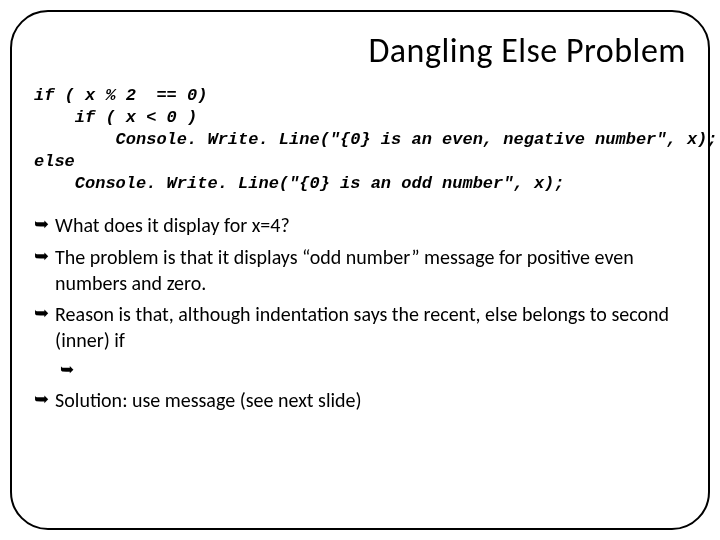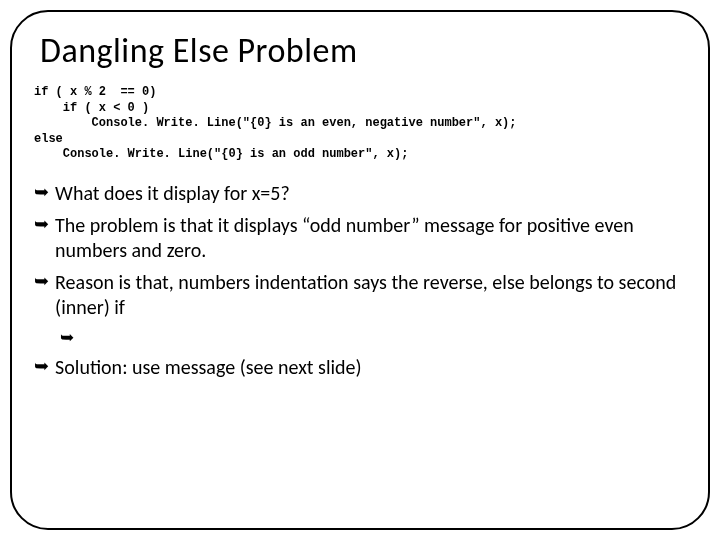--- a/index.html
+++ b/index.html
@@ -20,28 +20,30 @@
     border-radius: 38px;
     padding: 18px 22px 14px 22px;
     position: relative;
     background: #fff;
   }
   .title {
     font-size: 34px;
     font-weight: 400;
     margin: 0 0 14px 6px;
     letter-spacing: 0.5px;
+    text-align: right;
   }
   pre.code {
     font-family: "Courier New", Courier, monospace;
     font-weight: bold;
-    font-size: 12px;
+    font-size: 17px;
     line-height: 1.3;
     white-space: pre;
     margin: 0 0 18px 0;
+    font-style: italic;
   }
   .bullets {
     font-size: 20px;
     line-height: 1.28;
   }
   .b1 {
     display: flex;
     margin-bottom: 6px;
   }
   .b2 {
@@ -71,31 +73,31 @@
   <pre class="code"><span>if ( x % 2  == 0)</span>
 <span>    if ( x &lt; 0 )</span>
 <span>        Console. Write. Line("{0} is an even, negative number", x);</span>
 <span>else</span>
 <span>    Console. Write. Line("{0} is an odd number", x);</span></pre>
 
   <div class="bullets">
 
     <div class="b1">
       <span class="glyph">➥</span>
-      <span>What does it display for x=5?</span>
+      <span>What does it display for x=4?</span>
     </div>
 
     <div class="b1">
       <span class="glyph">➥</span>
       <span>The problem is that it displays “odd number” message for positive even numbers and zero.</span>
     </div>
 
     <div class="b1">
       <span class="glyph">➥</span>
-      <span>Reason is that, numbers indentation says the reverse, else belongs to second (inner) if</span>
+      <span>Reason is that, although indentation says the recent, else belongs to second (inner) if</span>
     </div>
 
     <div class="b2">
       <span class="glyph">➥</span>
     </div>
 
     <div class="b1">
       <span class="glyph">➥</span>
       <span>Solution: use message (see next slide)</span>
     </div>

